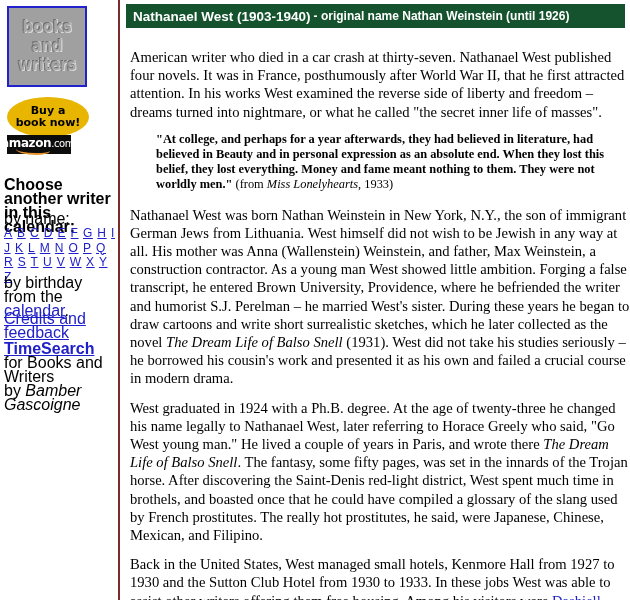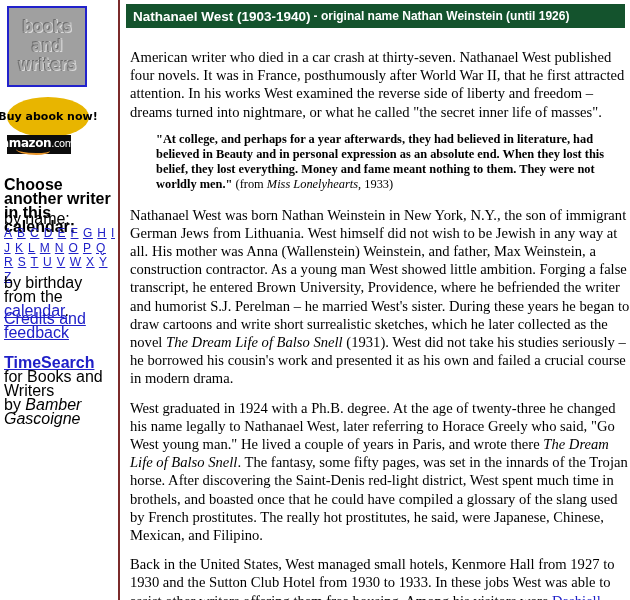--- a/index.html
+++ b/index.html
@@ -79,21 +79,21 @@
   }
   .amz-oval {
     position: absolute;
     left: 0;
     top: 0;
     width: 82px;
     height: 40px;
     background: #e8b500;
     border-radius: 50%;
     display: flex;
-    flex-direction: row;
+    flex-direction: column;
     align-items: center;
     justify-content: center;
   }
   .amz-oval span {
     font-family: "DejaVu Sans", sans-serif;
     font-weight: bold;
     font-size: 11px;
     line-height: 12px;
     color: #000;
     white-space: nowrap;
@@ -262,21 +262,21 @@
 
     <div class="sb-text" style="top:276px;">
       <div>by birthday from the</div>
       <div><a class="sb-link" href="#">calendar</a><span>.</span></div>
     </div>
 
     <div class="sb-text" style="top:312px;">
       <a class="sb-link" href="#">Credits and feedback</a>
     </div>
 
-    <div class="sb-text" style="top:356px;">
+    <div class="sb-text" style="top:342px;">
       <div><a class="sb-link sb-bold-link" href="#">TimeSearch</a></div>
       <div>for Books and Writers</div>
       <div><span>by </span><span class="sb-italic">Bamber Gascoigne</span></div>
     </div>
   </div>
 
   <div class="divider-rule"></div>
 
   <div class="content">
 

